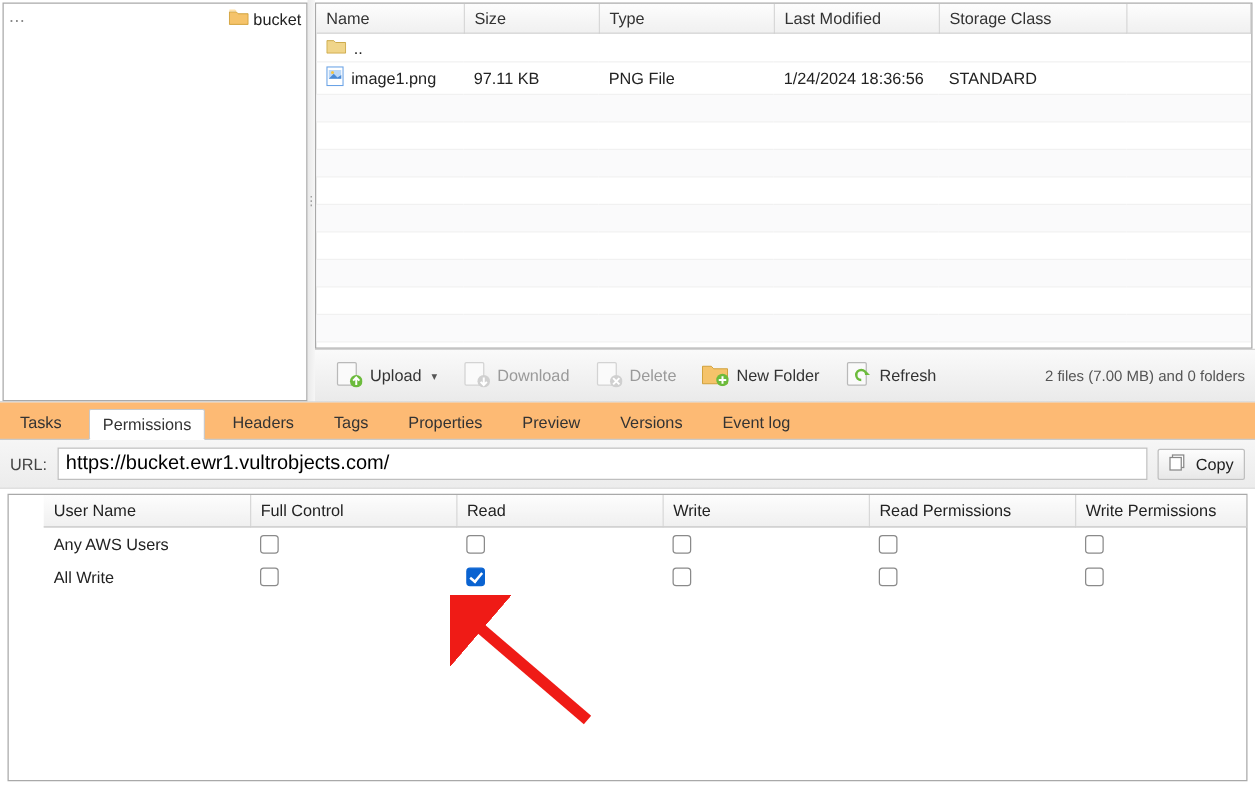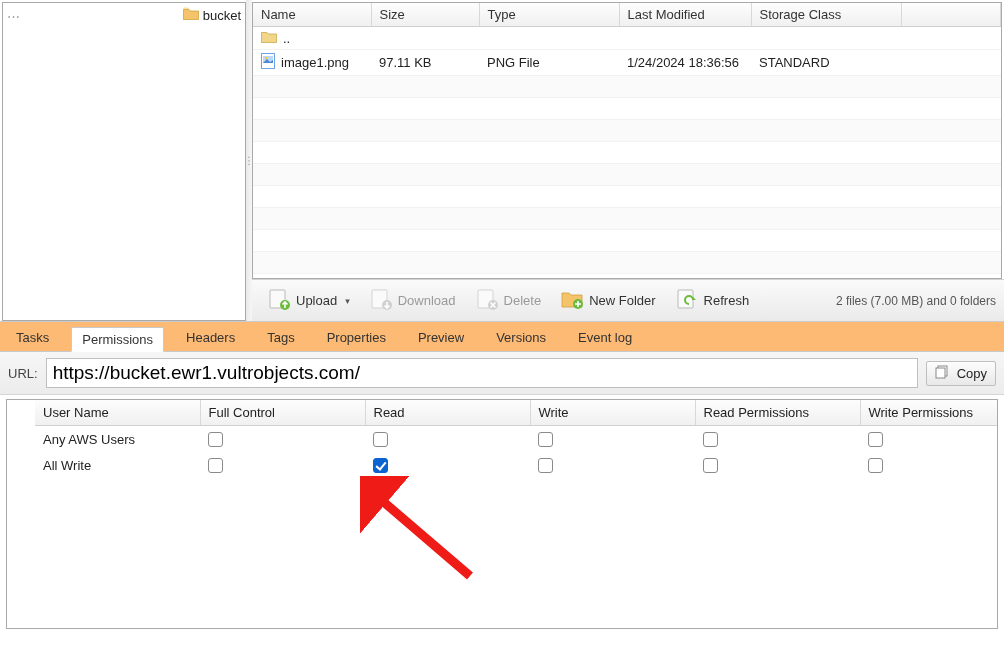--- a/index.html
+++ b/index.html
@@ -84,21 +84,21 @@
 }
 .url-row {
   display:flex; align-items:center;
   gap:8px; padding:6px 8px;
   background:linear-gradient(#f6f6f6,#ececec);
   border-bottom:1px solid #d6d6d6;
 }
 .url-label{ color:#444; }
 .url-input {
   flex:1; border:1px solid #bfbfbf; padding:3px 6px;
-  background:#fff; font-family:inherit; font-size:19px;
+  background:#fff; font-family:inherit; font-size:16px;
 }
 .copy-btn {
   display:flex; align-items:center; gap:8px;
   border:1px solid #bfbfbf; background:linear-gradient(#fdfdfd,#e8e8e8);
   padding:3px 8px; border-radius:2px; cursor:pointer;
 }
 .perm-wrap{
   margin: 4px 6px 6px 6px;
   border:1px solid #a9a9a9;
   height: 230px;

